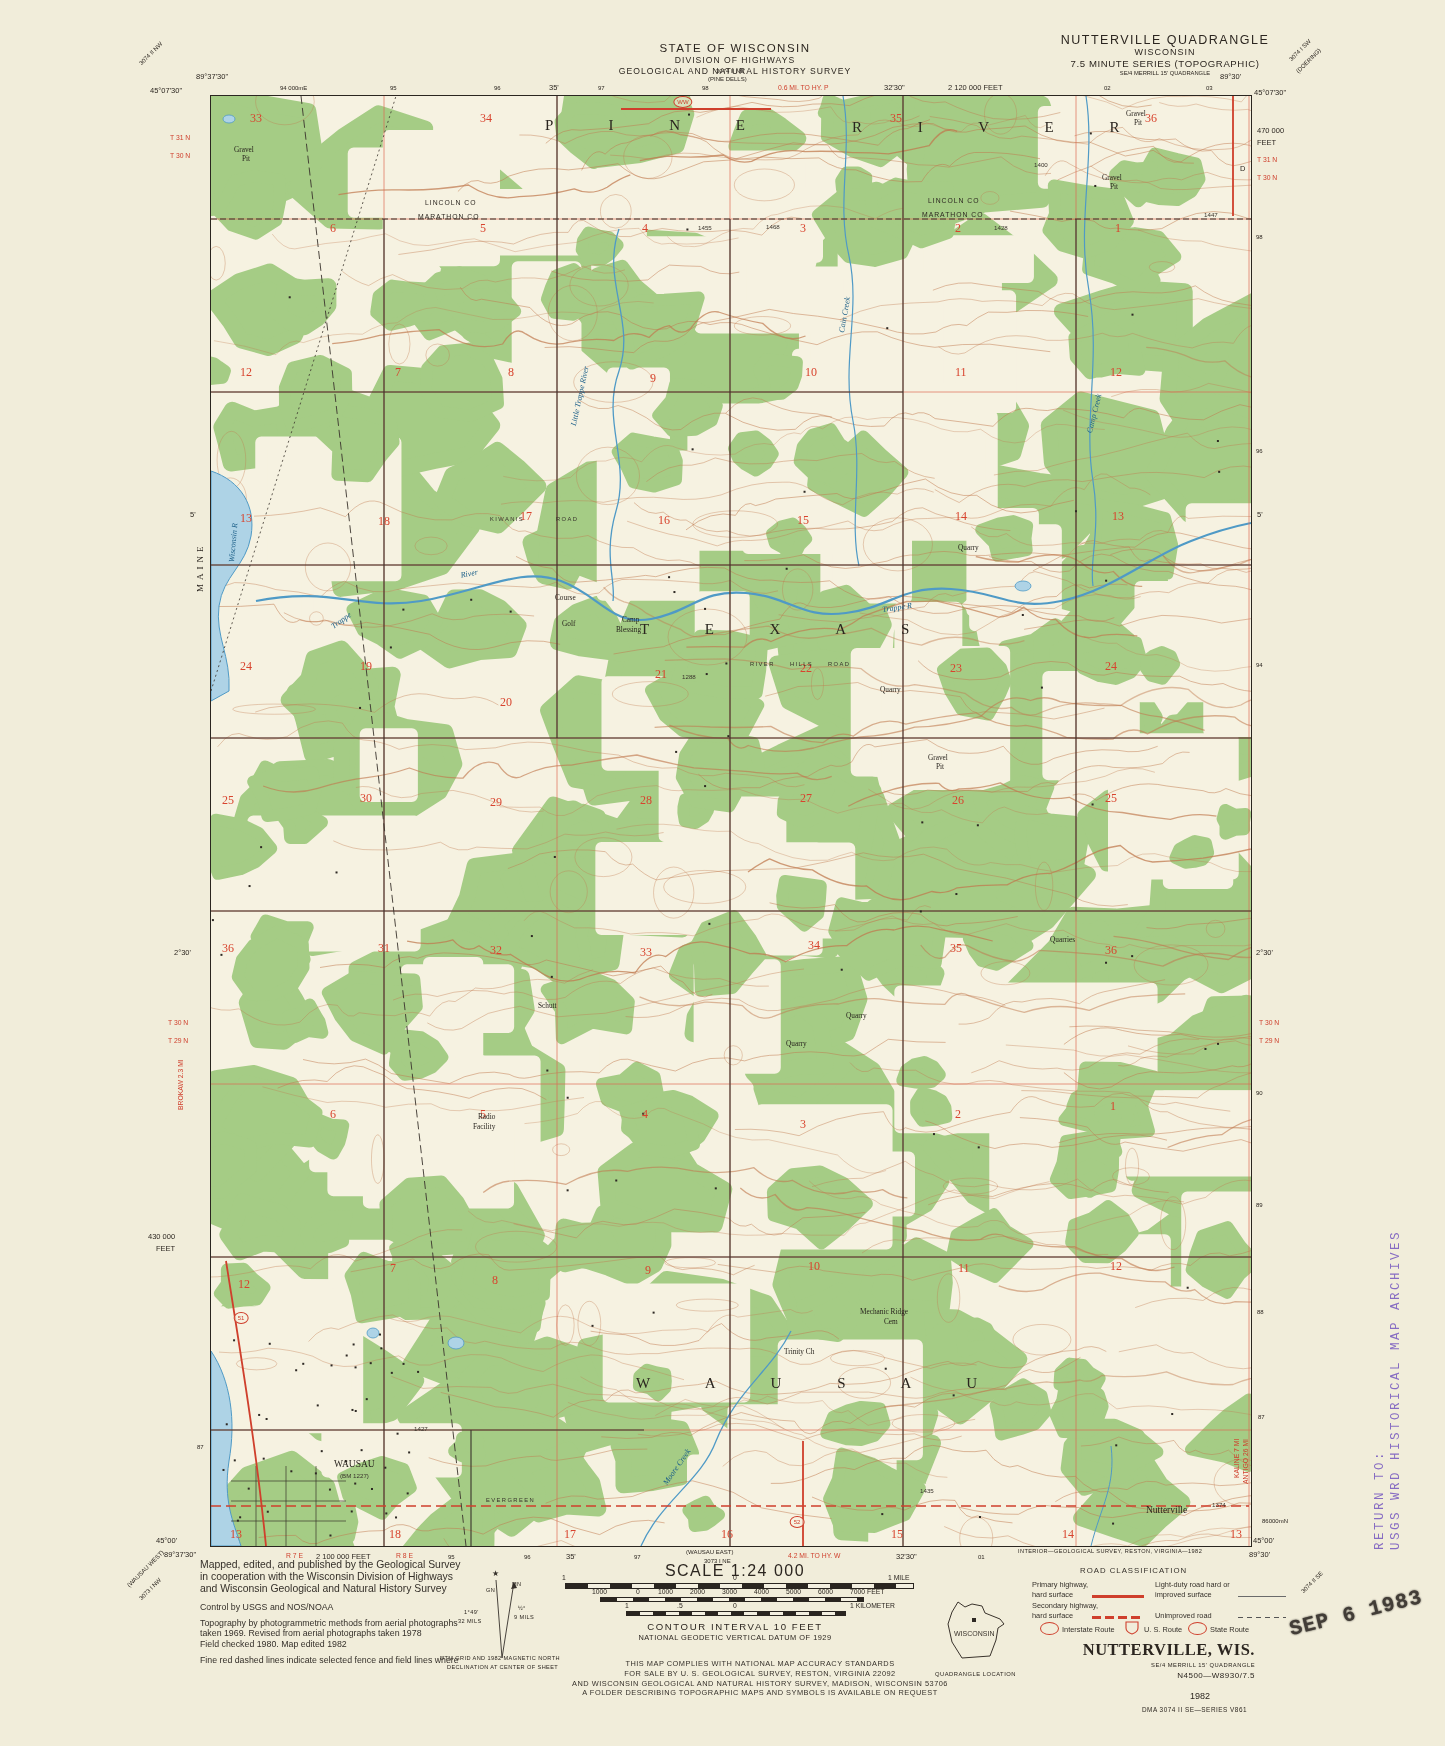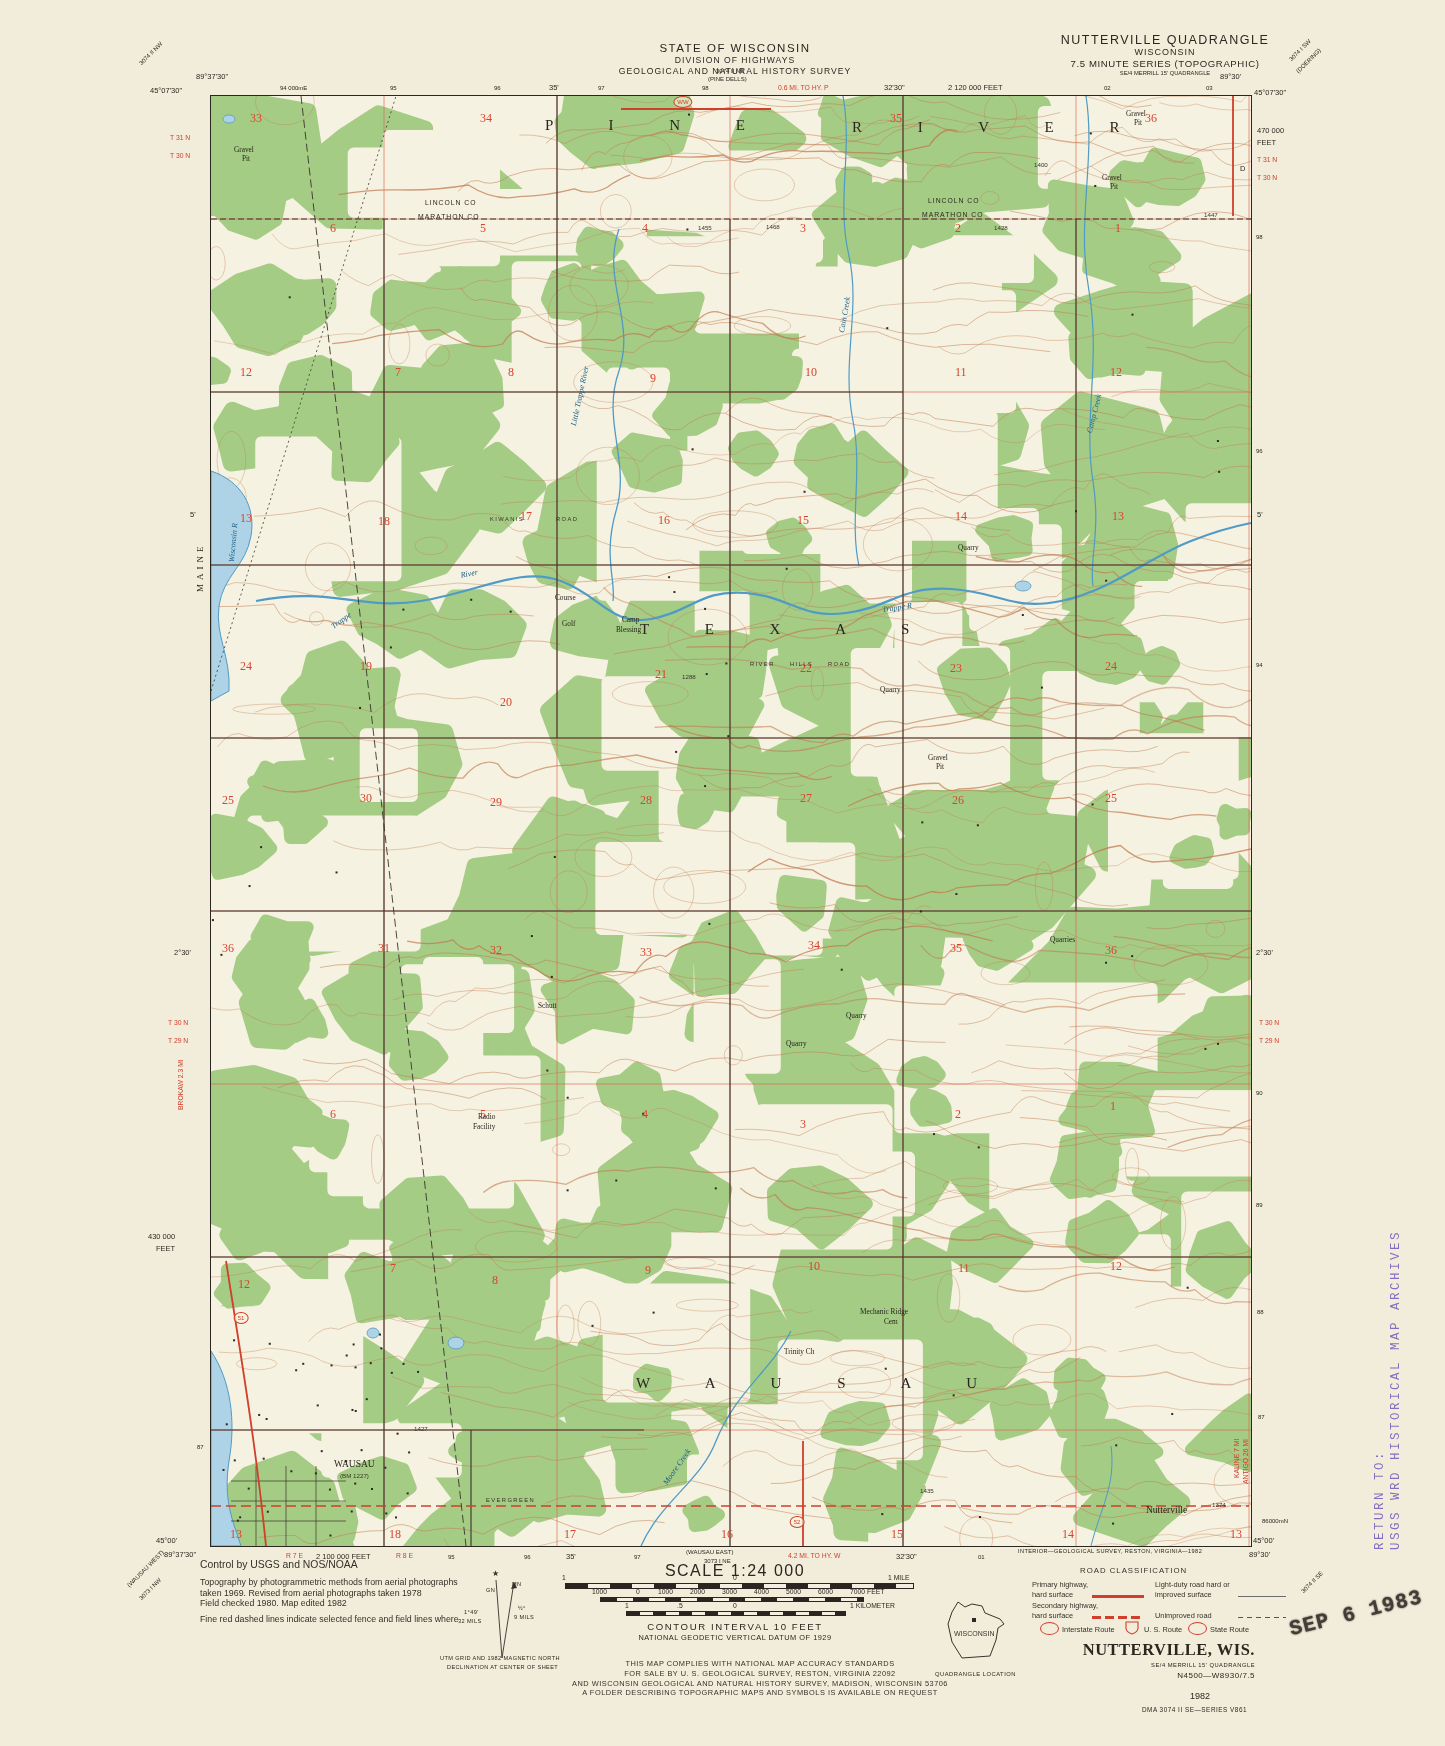--- a/index.html
+++ b/index.html
@@ -809,20 +809,25 @@
           <rect x="158.72758728452027" y="1266.1602787021548" width="2" height="2"></rect>
           <rect x="319.86533167306334" y="839.0533576975577" width="2" height="2"></rect>
           <rect x="79.34932800941169" y="1374.289383594878" width="2" height="2"></rect>
           <rect x="0.9197396878153086" y="823.0883865174837" width="2" height="2"></rect>
         </g>
     </svg>
   </div>
 
   <div id="credits">
       <div class="para">
+        <div>Mapped, edited, and published by the Geological Survey</div>
+        <div>in cooperation with the Wisconsin Division of Highways</div>
+        <div>and Wisconsin Geological and Natural History Survey</div>
+      </div>
+      <div class="para">
         <div>Control by USGS and NOS/NOAA</div>
       </div>
       <div class="para">
         <div>Topography by photogrammetric methods from aerial photographs</div>
         <div>taken 1969.   Revised from aerial photographs taken 1978</div>
         <div>Field checked 1980.   Map edited 1982</div>
       </div>
       <div class="para">
         <div>Fine red dashed lines indicate selected fence and field lines where</div>
       </div>

